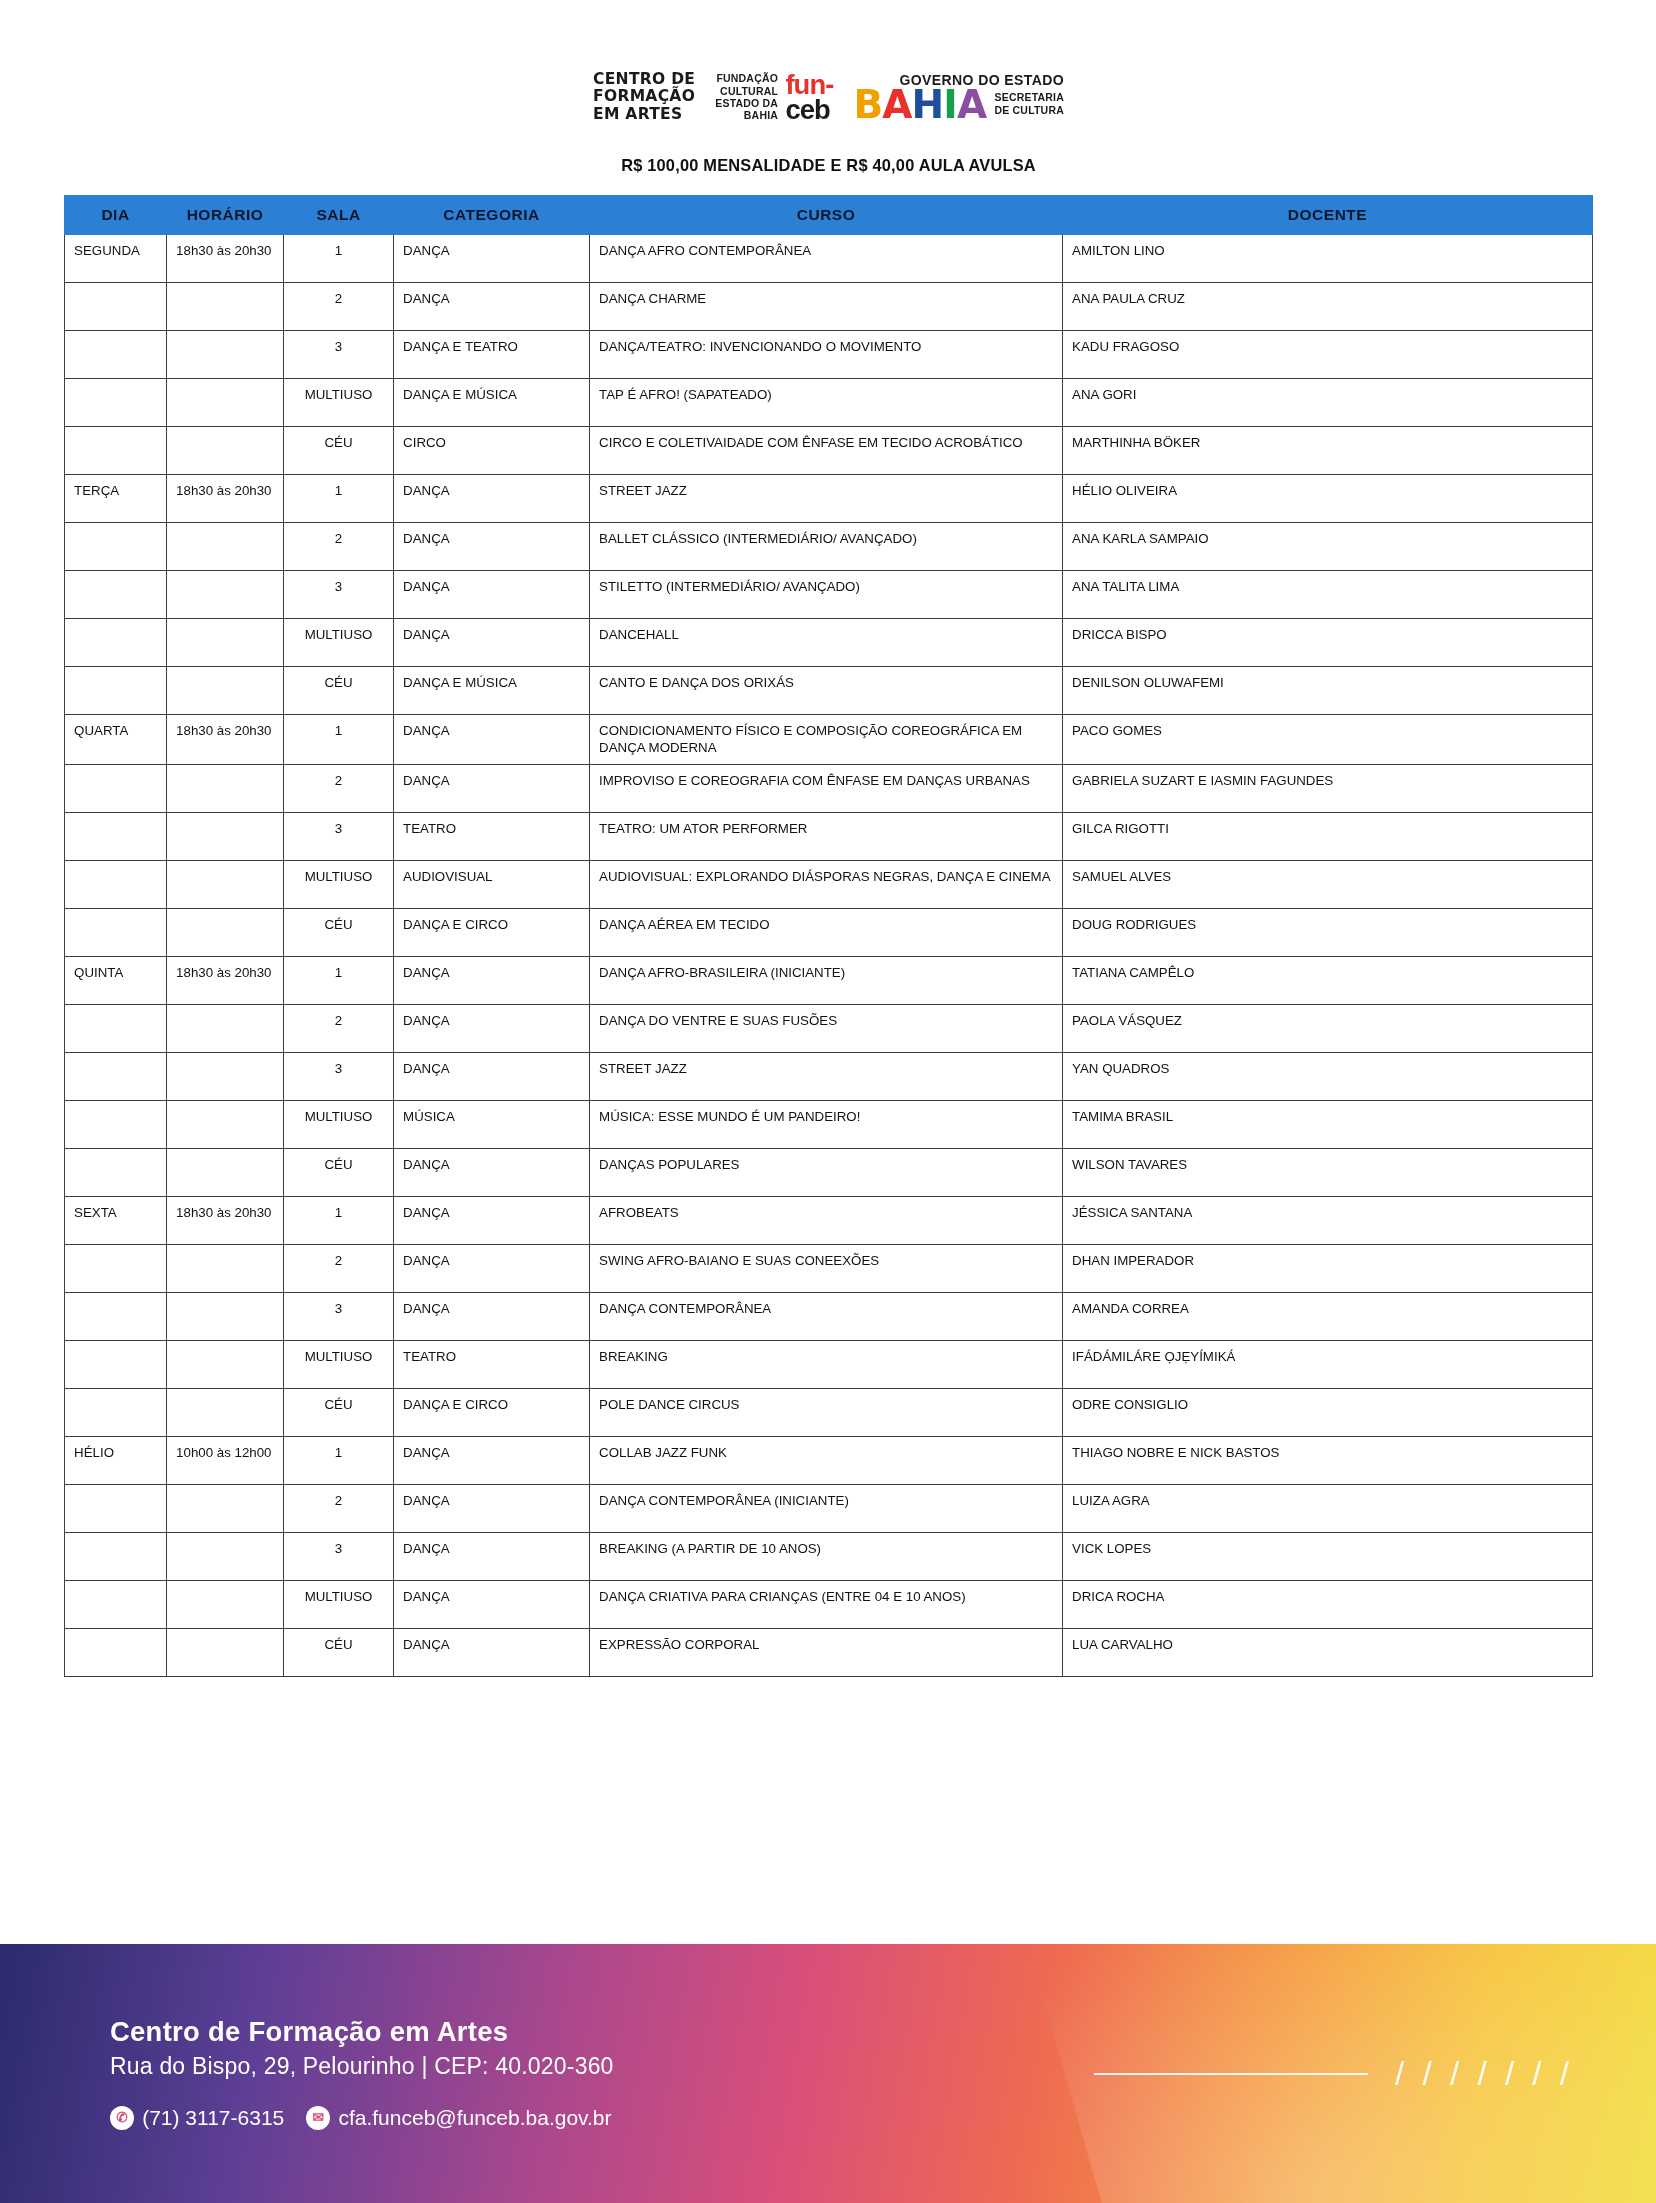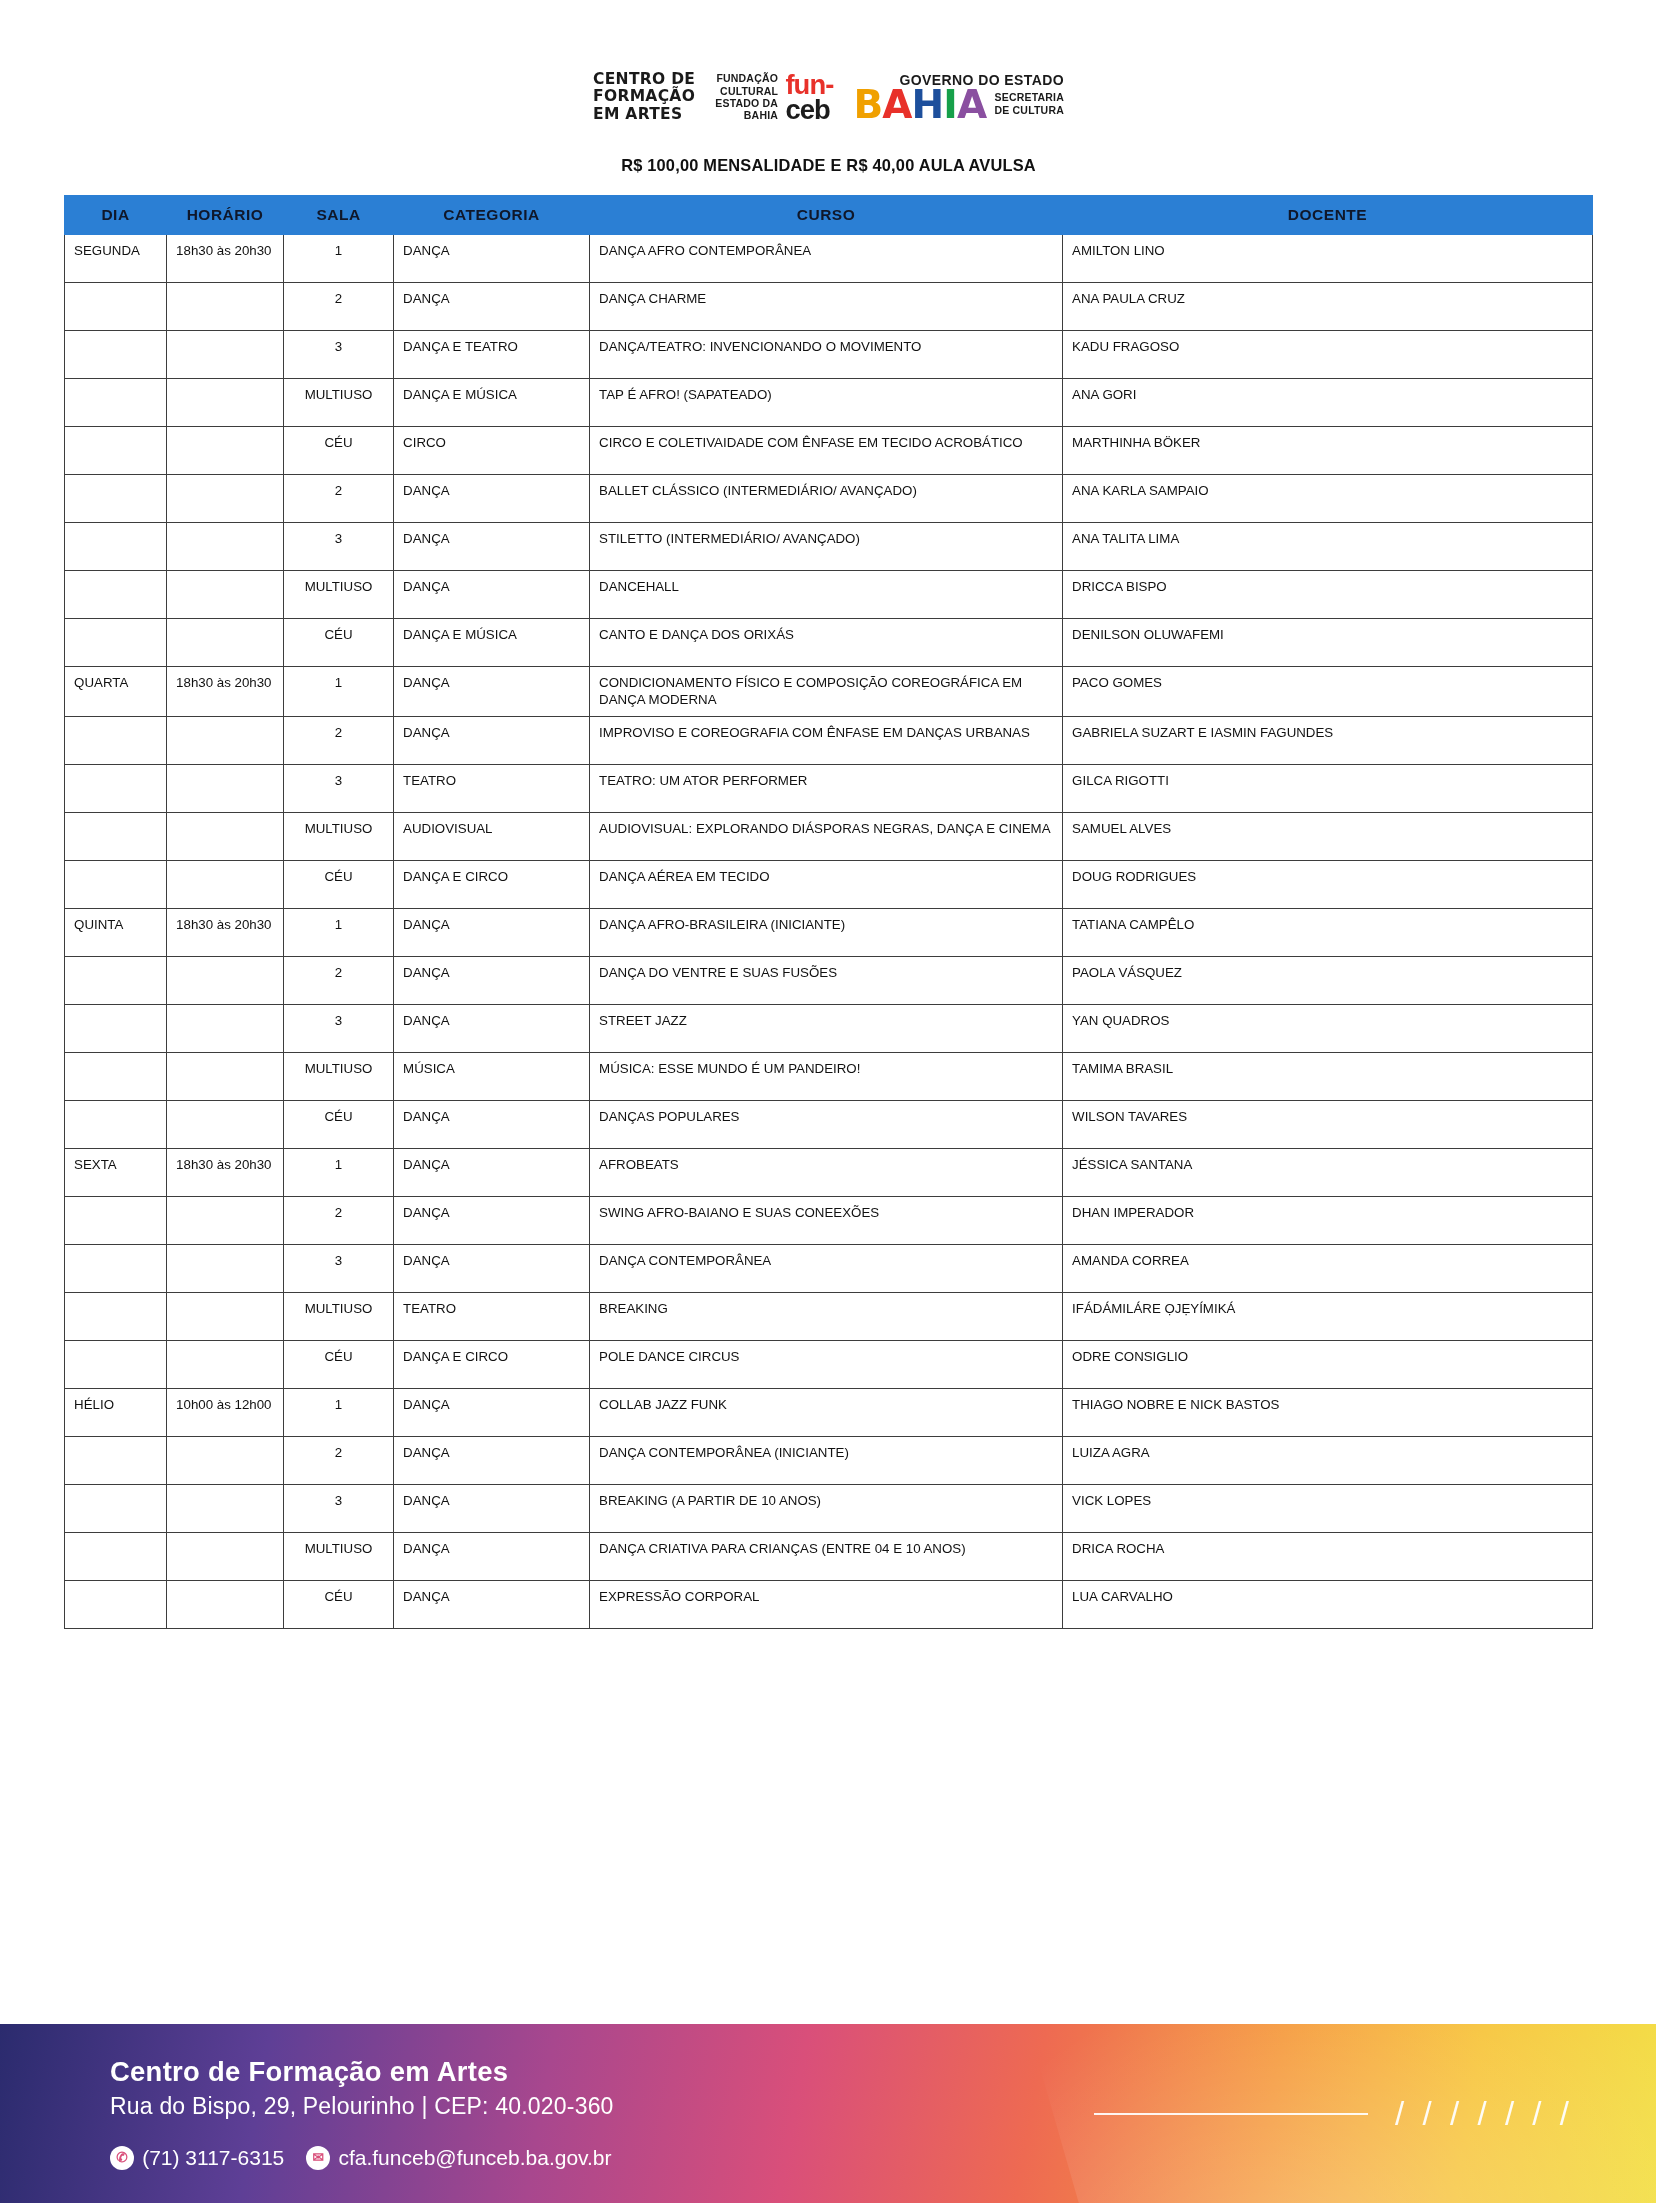--- a/index.html
+++ b/index.html
@@ -144,21 +144,21 @@
   .col-horario { width: 117px; }
   .col-sala { width: 110px; }
   .col-categoria { width: 196px; }
   .col-curso { width: 473px; }
   .col-docente { width: auto; }
 
   
   .footer {
     position: absolute;
     left: 0; right: 0; bottom: 0;
-    height: 180px;
+    height: 260px;
     background:
       linear-gradient(100deg,
         #2b2b6e 0%,
         #5e3f96 16%,
         #a8478e 33%,
         #d94f7a 48%,
         #ee6a52 62%,
         #f59a3e 76%,
         #f7c53c 88%,
         #f3e04a 100%);
@@ -318,20 +318,28 @@
             <td class="c-curso">TAP É AFRO! (SAPATEADO)</td>
             <td class="c-docente">ANA GORI</td>
           </tr>
           <tr>
             <td class="c-dia"></td>
             <td class="c-horario"></td>
             <td class="c-sala">CÉU</td>
             <td class="c-categoria">CIRCO</td>
             <td class="c-curso">CIRCO E COLETIVAIDADE COM ÊNFASE EM TECIDO ACROBÁTICO</td>
             <td class="c-docente">MARTHINHA BÖKER</td>
+          </tr>
+          <tr>
+            <td class="c-dia">TERÇA</td>
+            <td class="c-horario">18h30 às 20h30</td>
+            <td class="c-sala">1</td>
+            <td class="c-categoria">DANÇA</td>
+            <td class="c-curso">STREET JAZZ</td>
+            <td class="c-docente">HÉLIO OLIVEIRA</td>
           </tr>
           <tr>
             <td class="c-dia"></td>
             <td class="c-horario"></td>
             <td class="c-sala">2</td>
             <td class="c-categoria">DANÇA</td>
             <td class="c-curso">BALLET CLÁSSICO (INTERMEDIÁRIO/ AVANÇADO)</td>
             <td class="c-docente">ANA KARLA SAMPAIO</td>
           </tr>
           <tr>

